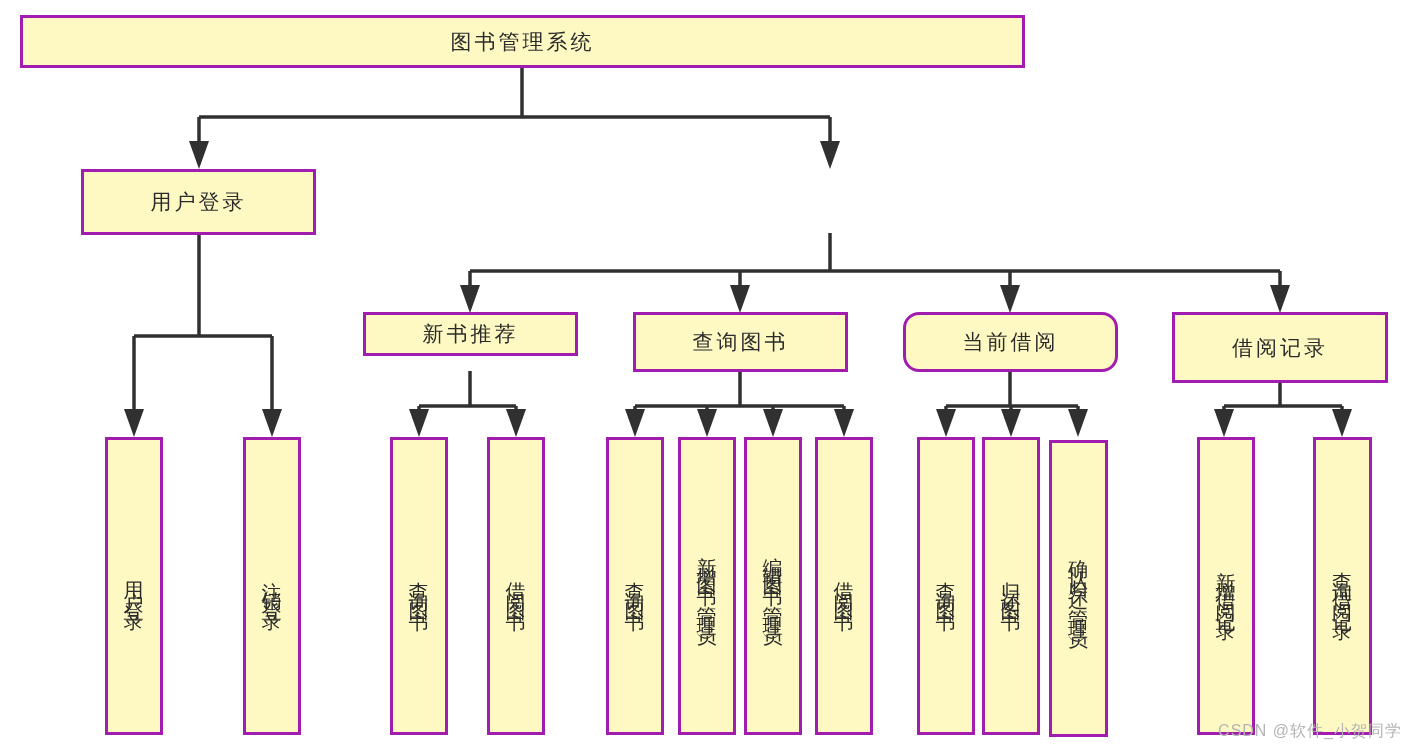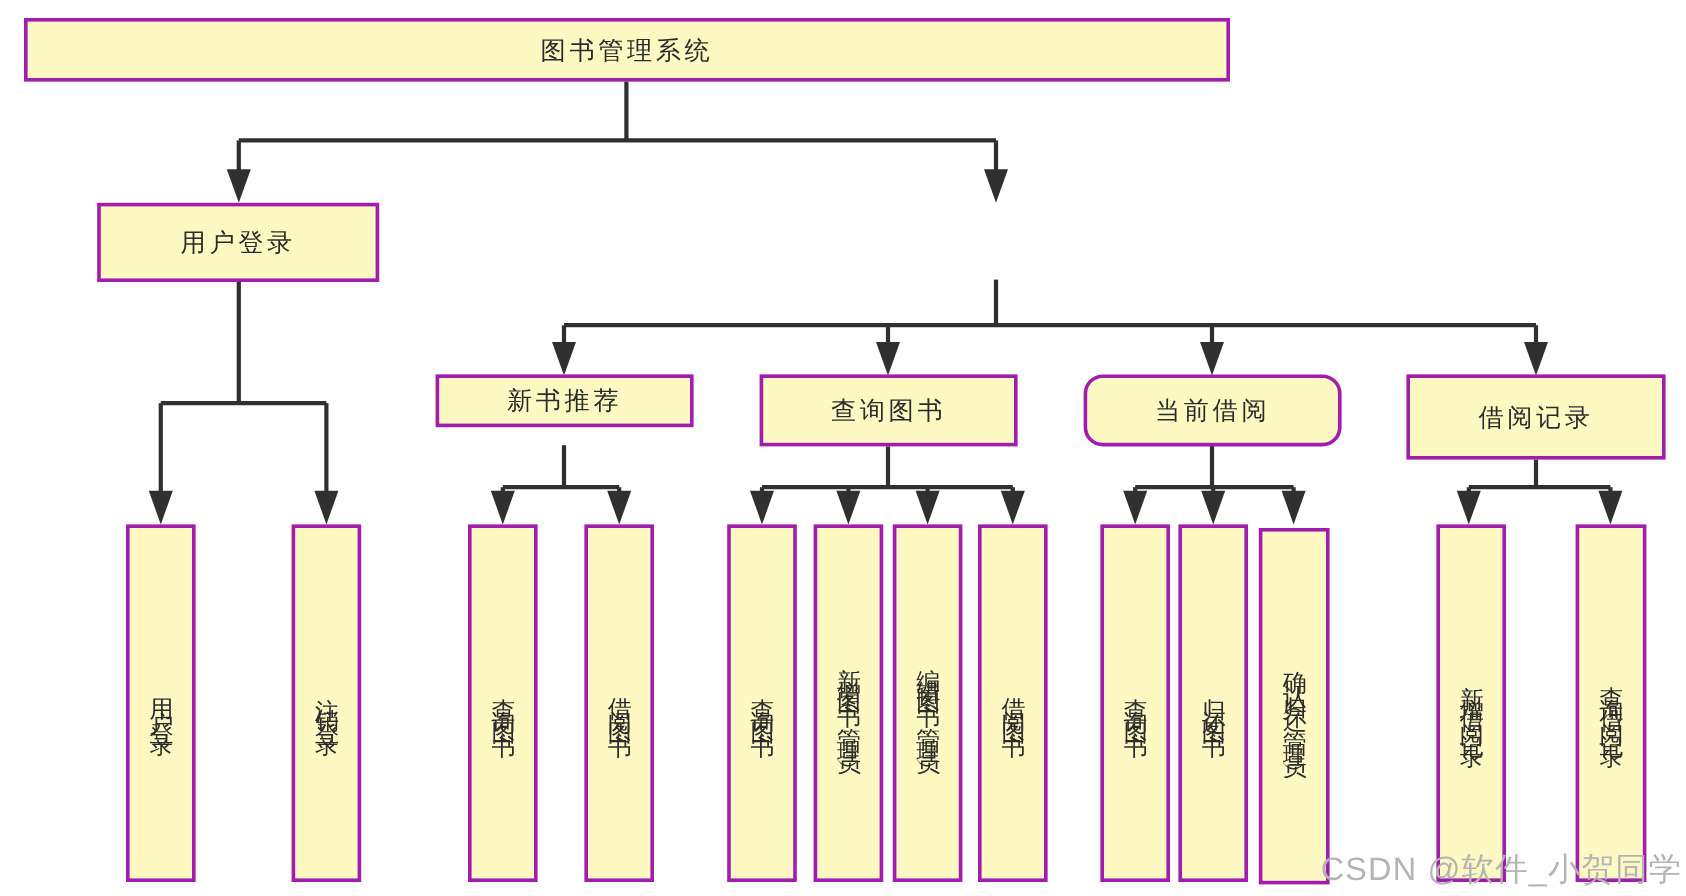--- a/index.html
+++ b/index.html
@@ -33,21 +33,21 @@
     text-orientation:mixed;
     font-size:20px;
     line-height:1;
     letter-spacing:10px;
     color:#2b2b2b;
   }
   .watermark{
     position:absolute;
     right:3px;
     bottom:5px;
-    font-size:27px;
+    font-size:16px;
     color:#b4b4b4;
     letter-spacing:1px;
     white-space:nowrap;
     margin-top:44px;
   }
 </style>
 </head>
 <body>
 
 <div id="page">

